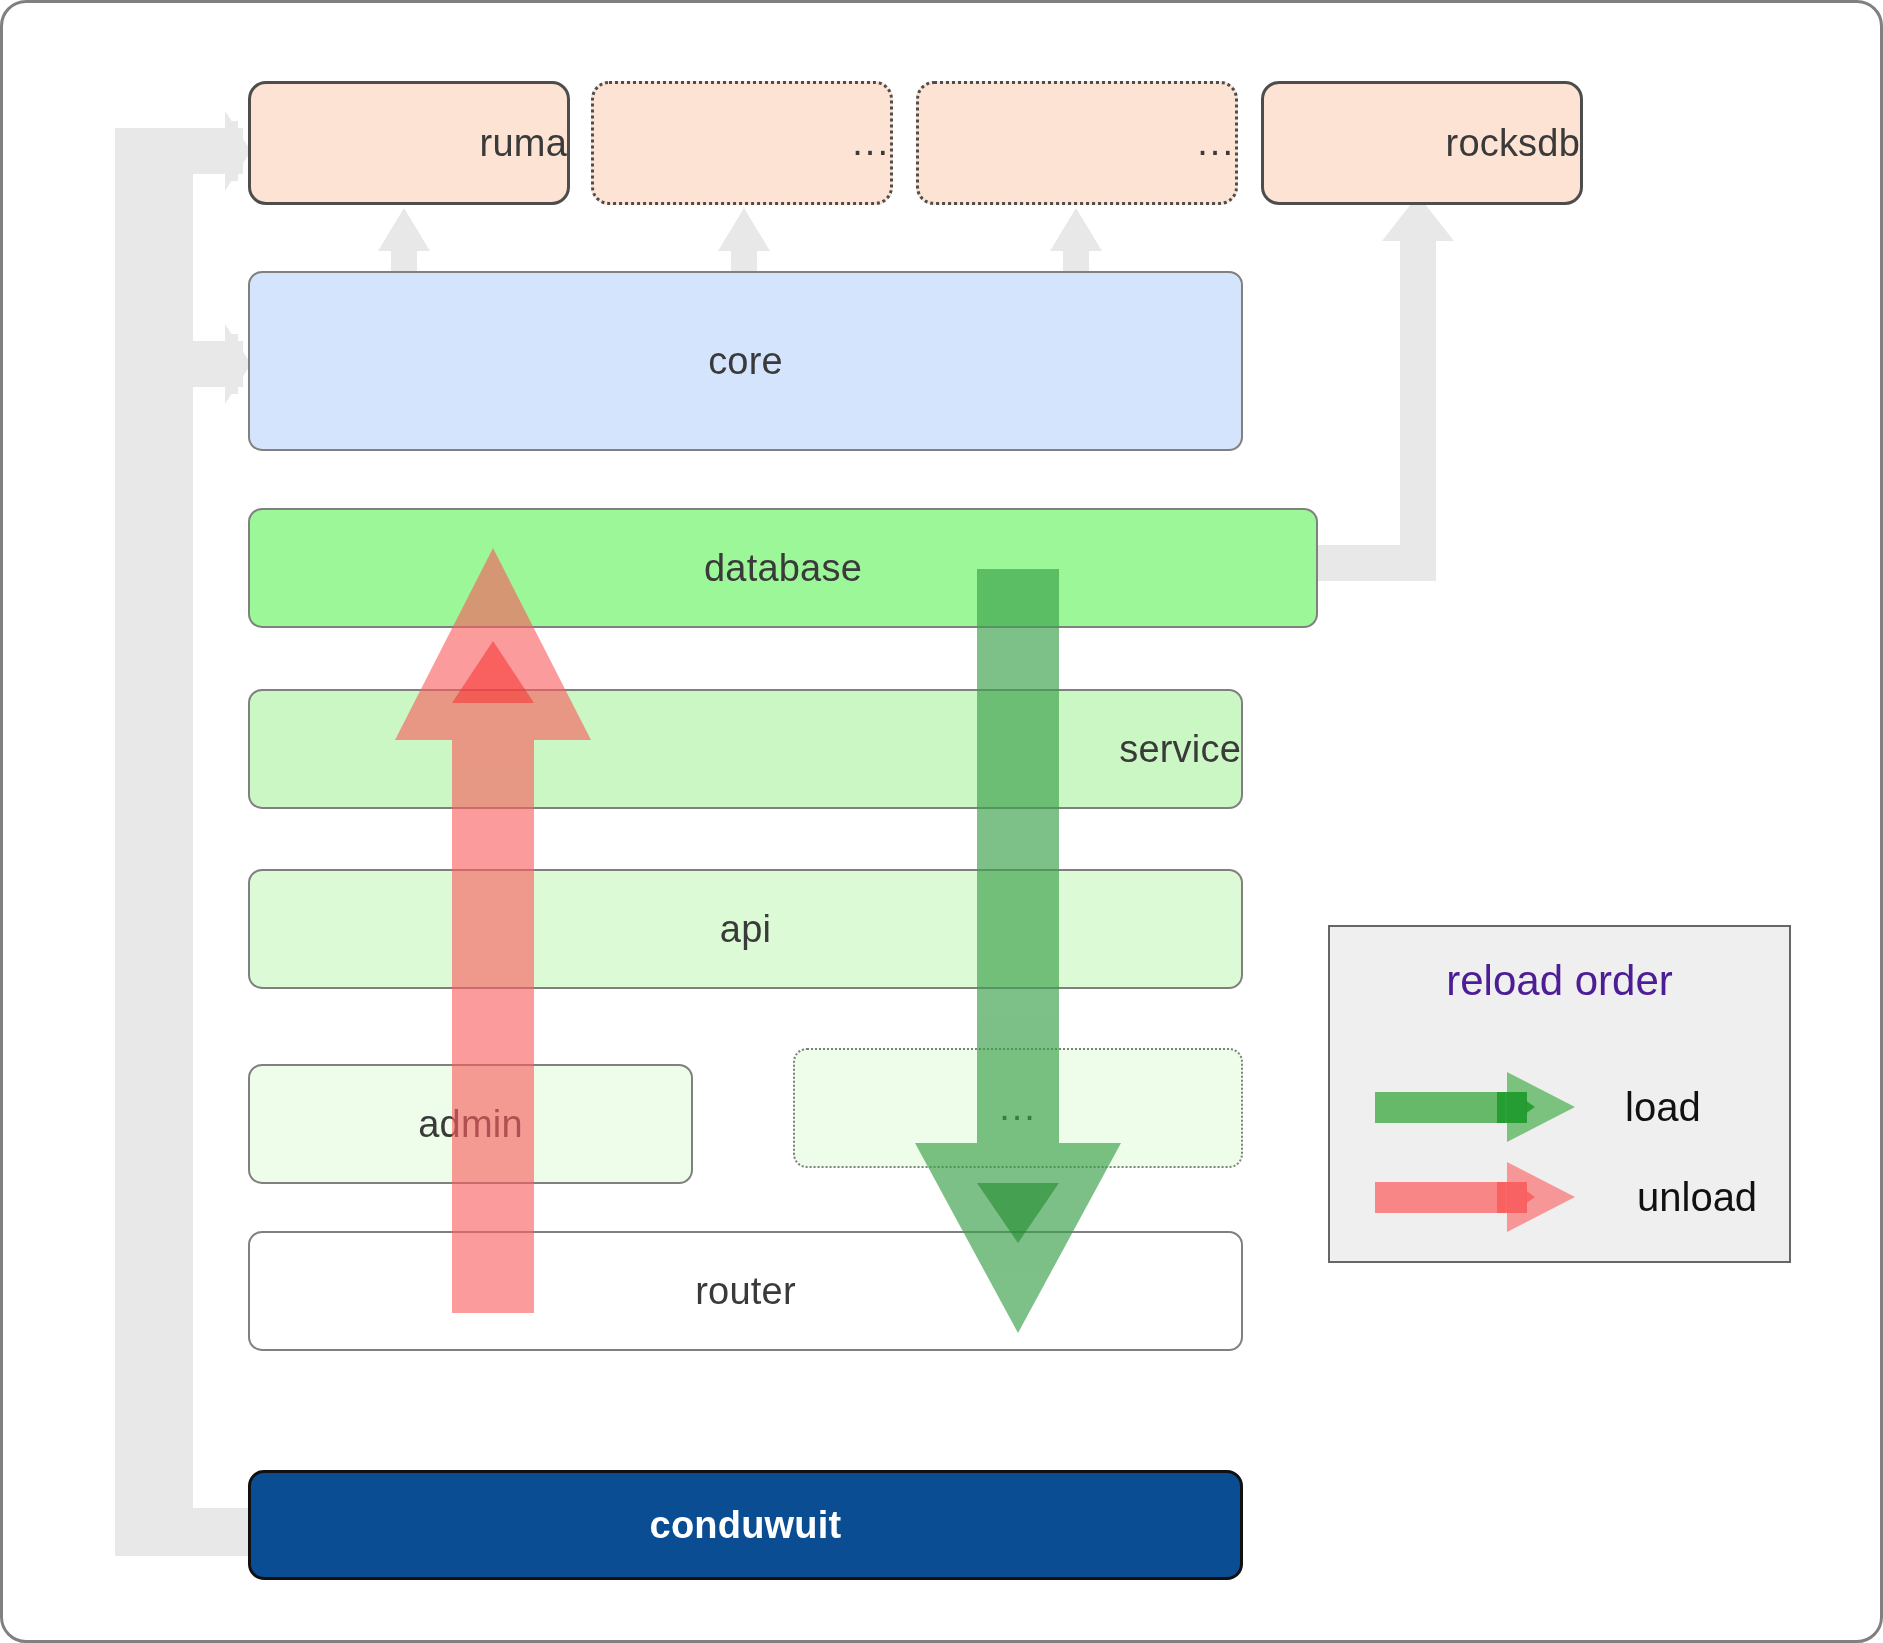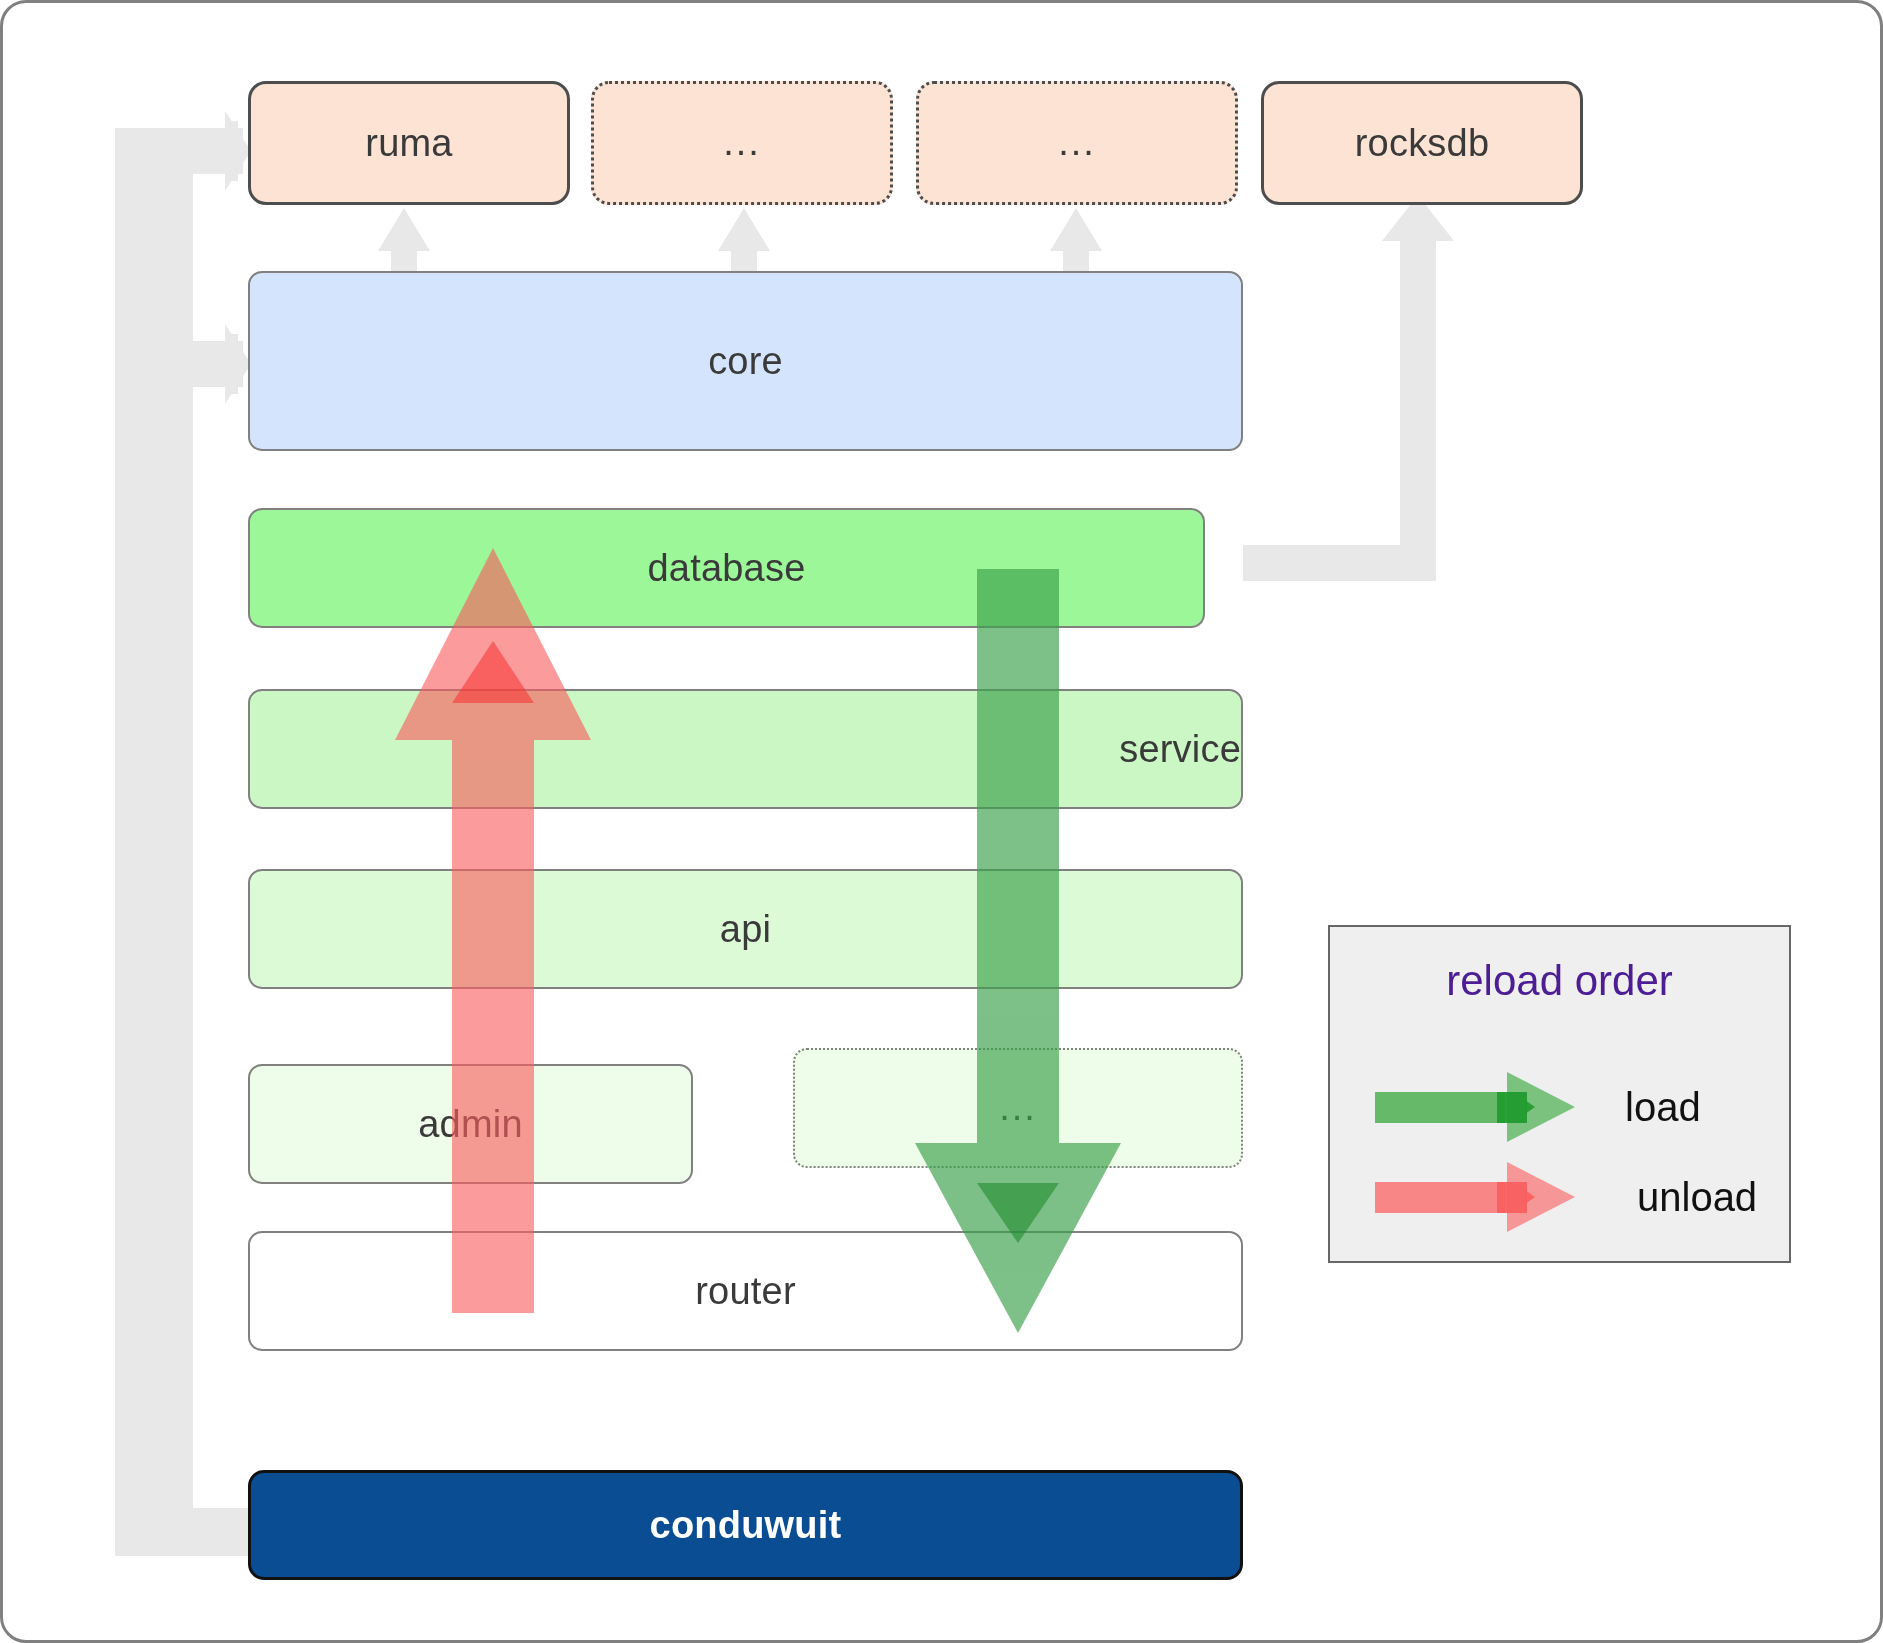--- a/index.html
+++ b/index.html
@@ -38,20 +38,21 @@
     justify-content: center;
     border-radius: 14px;
     font-size: 38px;
     color: #3a3a3a;
     letter-spacing: 0.2px;
   }
   .node.dep {
     background: #fce3d4;
     border: 3px solid #4d4d4d;
     border-radius: 18px;
+    justify-content: flex-end;
   }
   .node.dep.dotted {
     border: 3px dotted #4d4d4d;
   }
   .node.core {
     background: #d4e4fc;
     border: 2px solid #808080;
   }
   .node.crate {
     border: 2px solid #808080;
@@ -167,21 +168,21 @@
     <div class="node dep" style="left:1258px; top:78px; width:322px; height:124px;">
       <span>rocksdb</span>
     </div>
   </div>
 
   <div class="layer">
     <div class="node core" style="left:245px; top:268px; width:995px; height:180px; background:#d4e4fc;">
       <span>core</span>
     </div>
 
-    <div class="node crate" style="left:245px; top:505px; width:957px; height:120px; background:#9bf797;">
+    <div class="node crate" style="left:245px; top:505px; width:1070px; height:120px; background:#9bf797;">
       <span>database</span>
     </div>
 
     <div class="node crate" style="left:245px; top:686px; width:995px; height:120px; background:#cbf7c4;justify-content:flex-end;">
       <span>service</span>
     </div>
 
     <div class="node crate" style="left:245px; top:866px; width:995px; height:120px; background:#ddfad6;">
       <span>api</span>
     </div>

